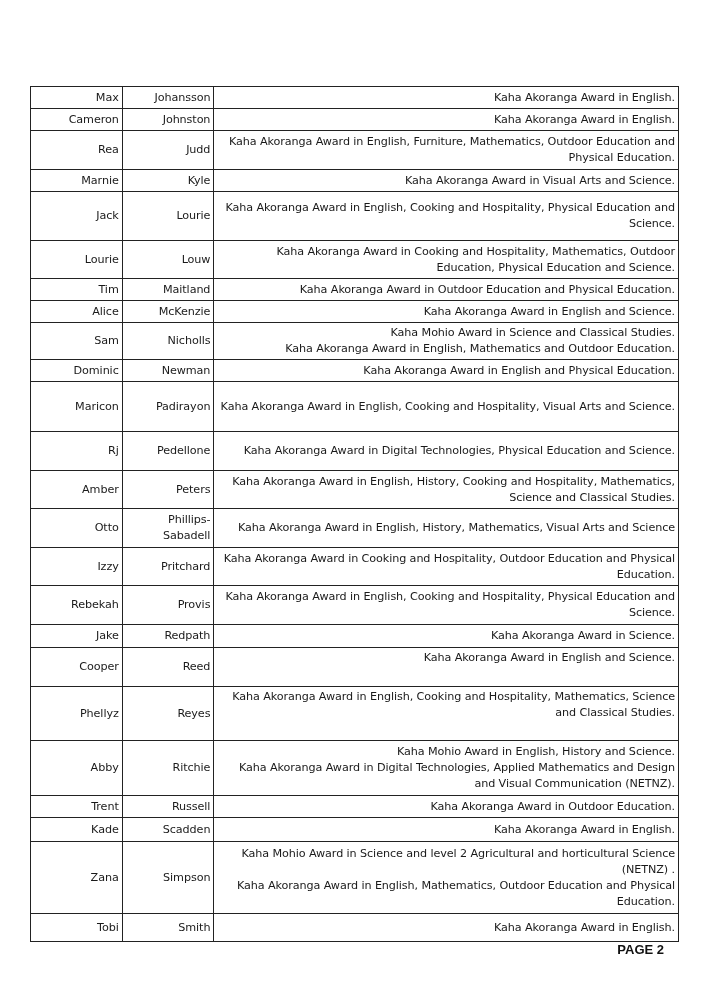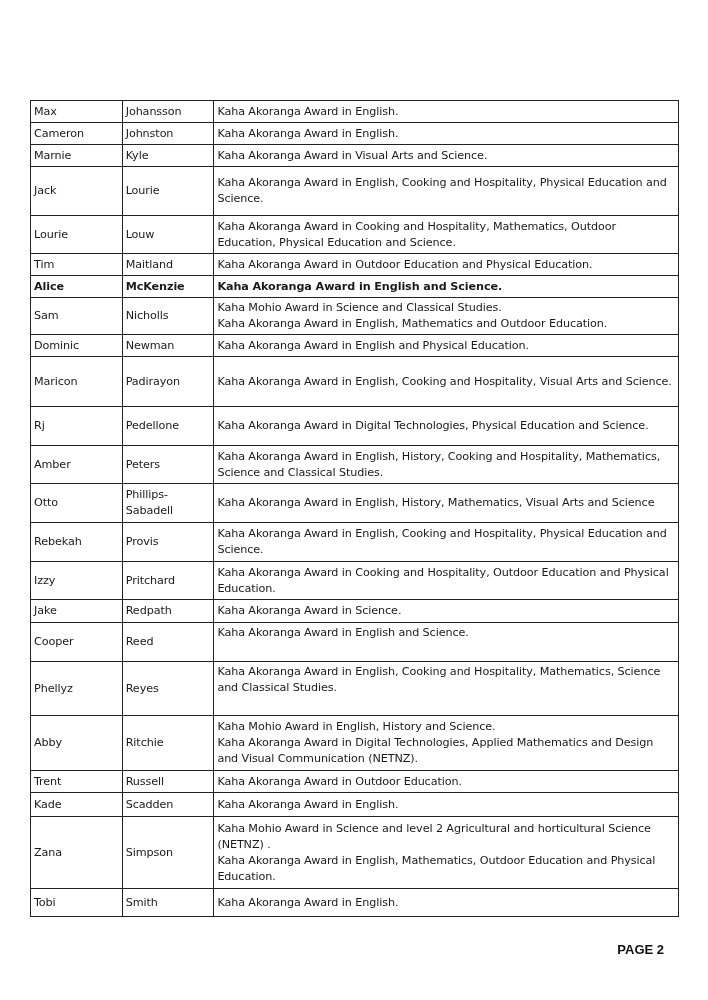--- a/index.html
+++ b/index.html
@@ -1,17 +1,17 @@
 <!DOCTYPE html>
 <html><head>
 <meta charset="utf-8">
 <style>
   html, body { margin:0; padding:0; background:#ffffff; }
   body { width:708px; height:1000px; position:relative; font-family:"DejaVu Sans", sans-serif; color:#1a1a1a; }
-  .table { position:absolute; left:30px; top:100px; width:649px; border-collapse:collapse; table-layout:fixed; }
+  .table { position:absolute; left:30px; top:86px; width:649px; border-collapse:collapse; table-layout:fixed;text-align:right; }
   .table td { border:1.3px solid #222; font-size:11.2px; line-height:16px; padding:2px 3px 2px 3px; vertical-align:middle; letter-spacing:-0.1px; }
   .c1 { width:89px; }
   .c2 { width:89px; }
   .c3 { width:451px; }
   .award-line { display:block; }
   .page-num { position:absolute; right:44px; top:942px; font-family:"Liberation Sans", sans-serif; font-weight:bold; font-size:13px; color:#111; }
 </style>
 </head>
 <body>
 
@@ -29,20 +29,27 @@
           <span class="award-line">Kaha Akoranga Award in English.</span>
         </td>
       </tr>
       <tr style="height: 22px;">
         <td>Cameron</td>
         <td>Johnston</td>
         <td>
           <span class="award-line">Kaha Akoranga Award in English.</span>
         </td>
       </tr>
+      <tr style="height: 39px;">
+        <td>Rea</td>
+        <td>Judd</td>
+        <td>
+          <span class="award-line">Kaha Akoranga Award in English, Furniture, Mathematics, Outdoor Education and Physical Education.</span>
+        </td>
+      </tr>
       <tr style="height: 22px;">
         <td>Marnie</td>
         <td>Kyle</td>
         <td>
           <span class="award-line">Kaha Akoranga Award in Visual Arts and Science.</span>
         </td>
       </tr>
       <tr style="height: 49px;">
         <td>Jack</td>
         <td>Lourie</td>
@@ -57,21 +64,21 @@
           <span class="award-line">Kaha Akoranga Award in Cooking and Hospitality, Mathematics, Outdoor Education, Physical Education and Science.</span>
         </td>
       </tr>
       <tr style="height: 22px;">
         <td>Tim</td>
         <td>Maitland</td>
         <td>
           <span class="award-line">Kaha Akoranga Award in Outdoor Education and Physical Education.</span>
         </td>
       </tr>
-      <tr style="height: 22px; font-weight: bold;">
+      <tr style="height: 22px;">
         <td>Alice</td>
         <td>McKenzie</td>
         <td>
           <span class="award-line">Kaha Akoranga Award in English and Science.</span>
         </td>
       </tr>
       <tr style="height: 37px;">
         <td>Sam</td>
         <td>Nicholls</td>
         <td>
@@ -107,32 +114,32 @@
           <span class="award-line">Kaha Akoranga Award in English, History, Cooking and Hospitality, Mathematics, Science and Classical Studies.</span>
         </td>
       </tr>
       <tr style="height: 39px; padding-left: 24px;">
         <td>Otto</td>
         <td>Phillips-Sabadell</td>
         <td>
           <span class="award-line">Kaha Akoranga Award in English, History, Mathematics, Visual Arts and Science</span>
         </td>
       </tr>
-      <tr style="height: 39px;">
-        <td>Rebekah</td>
-        <td>Provis</td>
-        <td>
-          <span class="award-line">Kaha Akoranga Award in English, Cooking and Hospitality, Physical Education and Science.</span>
-        </td>
-      </tr>
       <tr style="height: 38px;">
         <td>Izzy</td>
         <td>Pritchard</td>
         <td>
           <span class="award-line">Kaha Akoranga Award in Cooking and Hospitality, Outdoor Education and Physical Education.</span>
+        </td>
+      </tr>
+      <tr style="height: 39px;">
+        <td>Rebekah</td>
+        <td>Provis</td>
+        <td>
+          <span class="award-line">Kaha Akoranga Award in English, Cooking and Hospitality, Physical Education and Science.</span>
         </td>
       </tr>
       <tr style="height: 23px;">
         <td>Jake</td>
         <td>Redpath</td>
         <td>
           <span class="award-line">Kaha Akoranga Award in Science.</span>
         </td>
       </tr>
       <tr style="height: 39px;">

